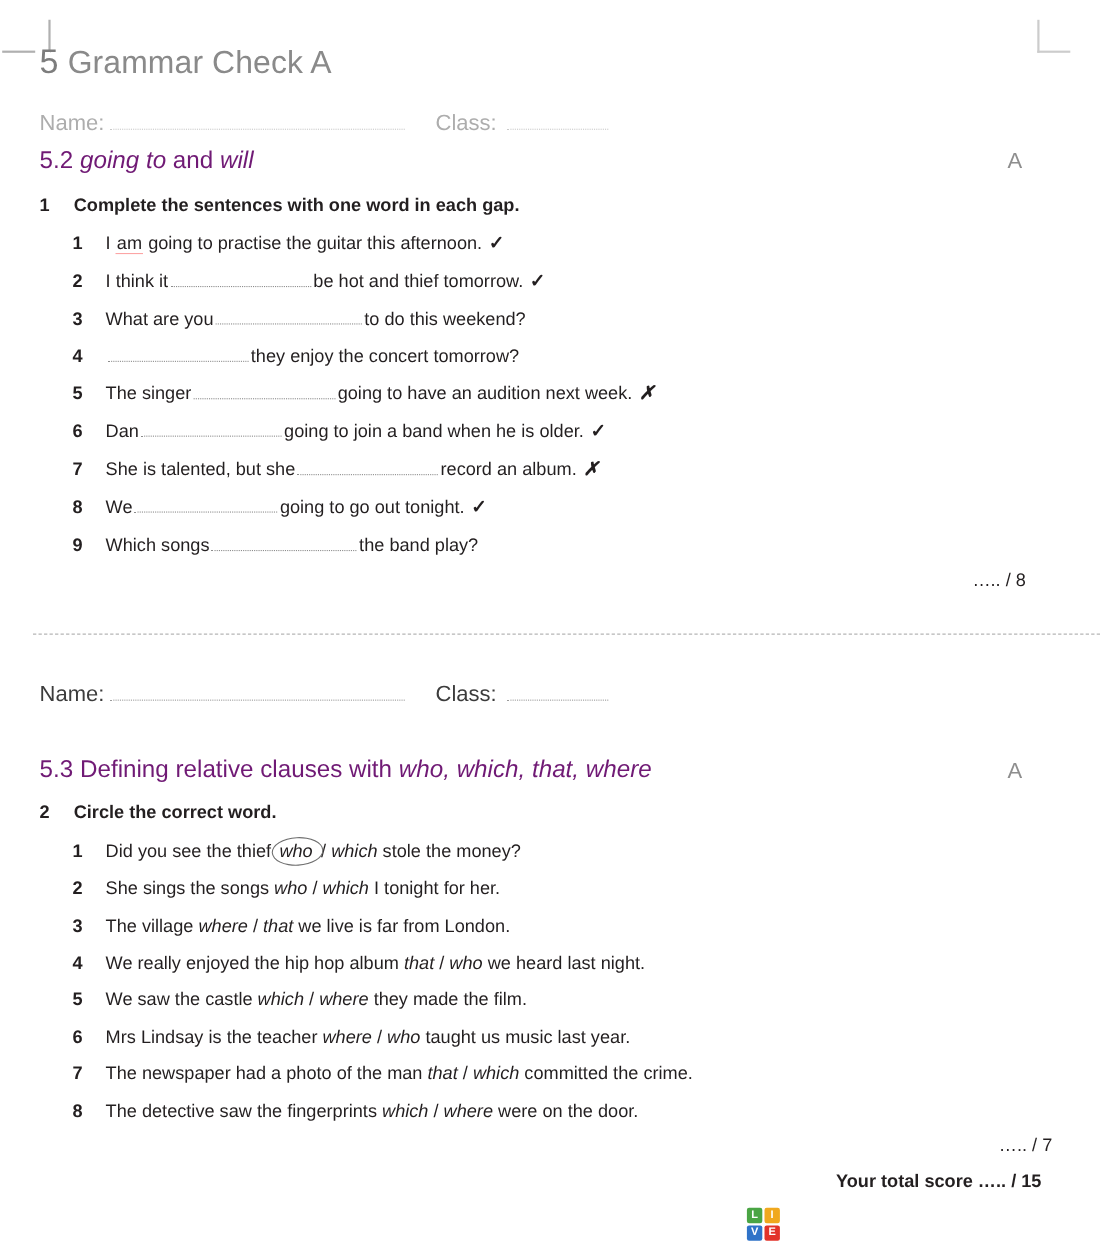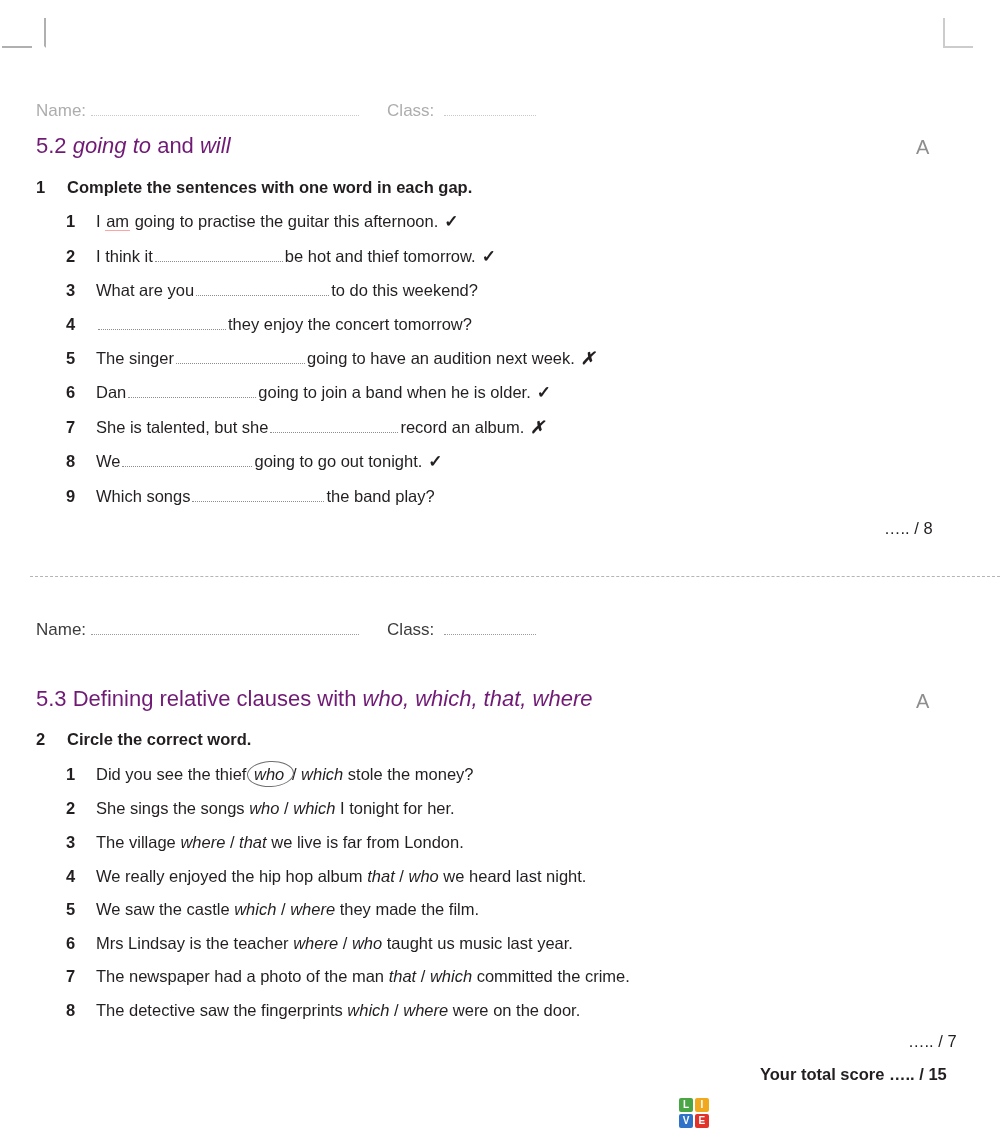--- a/index.html
+++ b/index.html
@@ -71,21 +71,21 @@
   }
 
   
   .nameclass {
     position: absolute;
     display: flex;
     align-items: baseline;
     white-space: nowrap;
   }
   .nameclass .lbl {
-    font-size: 17px;
+    font-size: 20px;
   }
   .nameclass .rule {
     display: inline-block;
     height: 12px;
     margin-left: 5px;
     border-bottom: 1px dotted #b4b4b4;
   }
   .nameclass.light .lbl { color: #adadad; }
   .nameclass.light .rule { border-bottom-color: #c9c9c9; }
   .nameclass.dark .lbl { color: #3c3c3c; }
@@ -238,20 +238,24 @@
   }
 </style>
 </head>
 <body>
 
 <div class="page">
 
   <div class="crop crop-tl"></div>
   <div class="crop crop-tr"></div>
 
+  <div class="title-line">
+    <span class="num">5</span>
+    <span>Grammar Check A</span>
+  </div>
 
   <div class="nameclass light" style="left:36px; top:101px;">
     <span class="lbl">Name:</span>
     <span class="rule nc-name-rule"></span>
     <span class="nc-class">
       <span class="lbl">Class:</span>
       <span class="rule nc-class-rule"></span>
     </span>
   </div>
 

